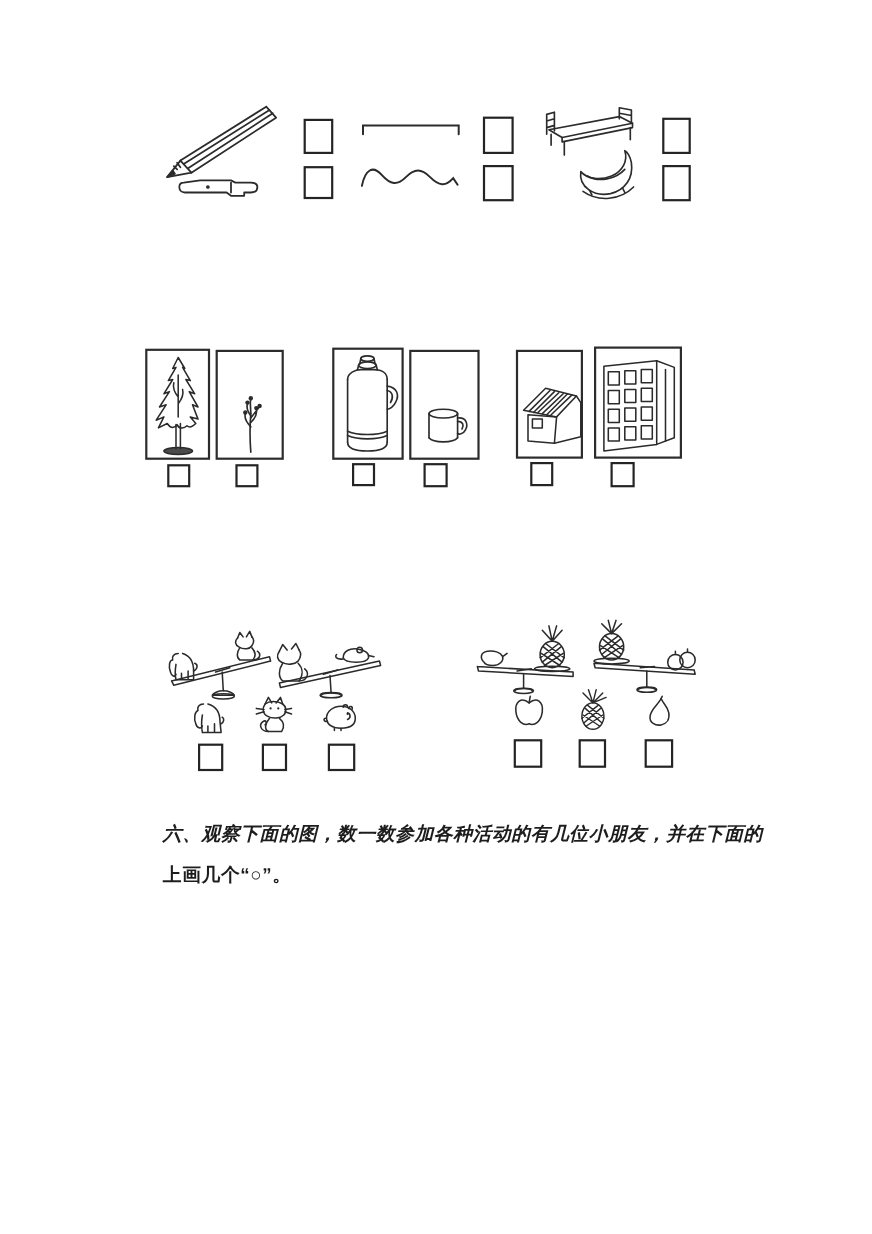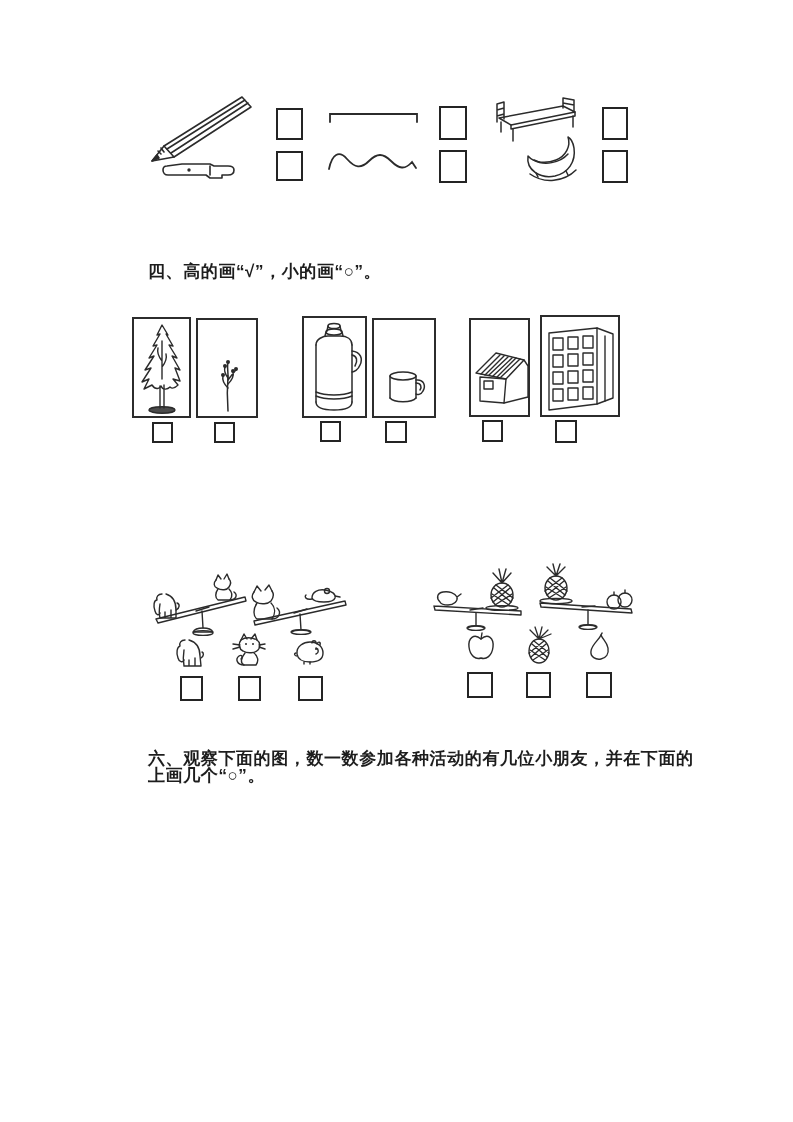--- a/index.html
+++ b/index.html
@@ -67,21 +67,20 @@
     <svg viewBox="0 0 62 52" stroke="#2b2b2b" fill="none" stroke-width="1.5" stroke-linecap="round" stroke-linejoin="round">
       <path d="M8,26 C6,40 20,49 35,46 C48,43 56,32 54,18 C53,12 50,8 48,7 C51,16 46,26 36,30 C26,34 14,33 8,26 Z"></path>
       <path d="M14,30 C24,36 40,33 48,24"></path>
       <path d="M10,44 C24,54 44,52 56,40"></path>
       <path d="M18,47 L16,43 M48,45 L46,41"></path>
     </svg>
   </div>
   <div class="cb" style="left:602px;top:107px;width:26px;height:33px;"></div>
   <div class="cb" style="left:602px;top:150px;width:26px;height:33px;"></div>
 
-  <div class="title" style="left:148px;top:260px;">四、高的画“√”，小的画“○”。</div>
 
   <div class="frame" style="left:132px;top:317px;width:59px;height:101px;">
     <div class="fig" style="left:0;top:0;width:55px;height:97px;">
       <svg viewBox="0 0 55 97" stroke="#2b2b2b" fill="none" stroke-width="1.4" stroke-linecap="round" stroke-linejoin="round">
         <path d="M28,6 L23,16 L26,15 L19,27 L23,26 L15,39 L20,37 L11,51 L17,49 L8,63 L15,60 L10,70 L18,66 C22,72 26,69 27,67 C29,72 34,70 36,68 C39,71 43,67 44,66 L39,60 L46,62 L41,49 L46,51 L38,37 L43,39 L35,26 L39,27 L32,15 L34,16 Z"></path>
         <path d="M26,67 L26,89 M30,66 L30,89"></path>
         <path d="M28,22 L28,60 M28,42 C24,37 23,33 24,29 M28,48 C32,43 33,39 32,35"></path>
         <ellipse cx="28" cy="91" rx="13" ry="3.2" fill="#2b2b2b" fill-opacity=".85"></ellipse>
       </svg>
     </div>
@@ -278,16 +277,16 @@
   <div class="fig" style="left:587px;top:632px;width:25px;height:29px;">
     <svg viewBox="0 0 25 29" stroke="#2b2b2b" fill="none" stroke-width="1.4" stroke-linecap="round" stroke-linejoin="round">
       <path d="M14,3 C12,8 5,12 4,19 C3,25 9,28 14,27 C19,26 22,22 21,16 C20,10 16,8 14,3 Z"></path>
       <path d="M14,3 L15,1"></path>
     </svg>
   </div>
   <div class="cb" style="left:467px;top:672px;width:26px;height:26px;"></div>
   <div class="cb" style="left:526px;top:672px;width:25px;height:26px;"></div>
   <div class="cb" style="left:586px;top:672px;width:26px;height:26px;"></div>
 
-  <div class="title" style="left:148px;top:747px;">六、观察下面的图，数一数参加各种活动的有几位小朋友，并在下面的</div>
-  <div class="title" style="left:148px;top:764px;">上画几个“○”。</div>
+  <div class="title" style="left:148px;top:747px;font-style:italic;">六、观察下面的图，数一数参加各种活动的有几位小朋友，并在下面的</div>
+  <div class="title" style="left:148px;top:784px;">上画几个“○”。</div>
 
 </div>
 
 </body></html>

